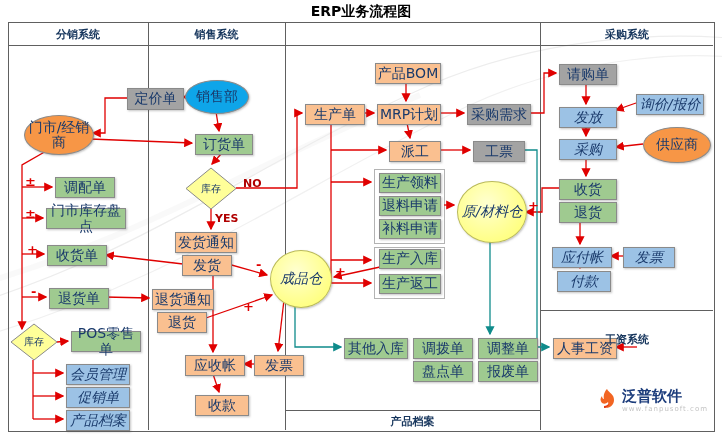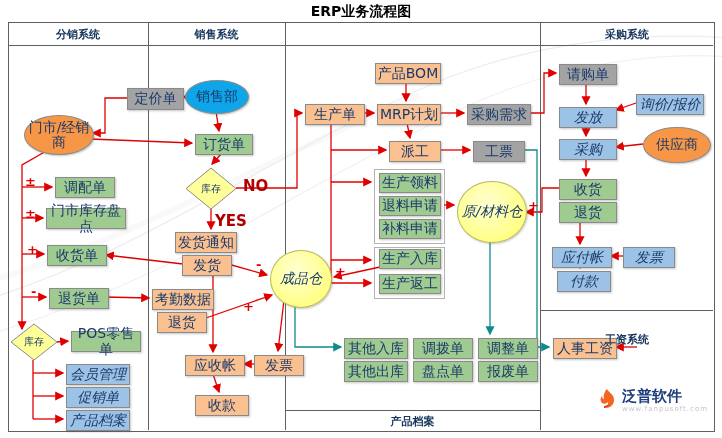--- a/index.html
+++ b/index.html
@@ -20,21 +20,21 @@
   .pink{background:#a3a3a3;}
   .ell-orange{background:#f79646;border-radius:50%;}
   .ell-yellow{background:#0ea5e9;border-radius:50%;}
   .circle{background:radial-gradient(circle at 42% 36%,#ffffd0,#ffff66);border:1px solid #b9b95a;border-radius:50%;font-style:italic;}
   .diamond{position:absolute;z-index:3;}
   .diamond svg{position:absolute;left:0;top:0;}
   .diamond span{position:absolute;left:0;top:0;right:0;bottom:0;display:flex;align-items:center;
         justify-content:center;font-size:10px;color:#1a3a6b;}
   .group{position:absolute;z-index:2;border:1px solid #b3b3b3;}
   .sign{position:absolute;z-index:4;color:#e00000;font-weight:bold;font-size:13px;line-height:1;}
-  .decision{position:absolute;z-index:4;color:#b00000;font-weight:bold;font-size:15px;}
+  .decision{position:absolute;z-index:4;color:#b00000;font-weight:bold;font-size:11px;}
   #watermark{position:absolute;left:594px;top:388px;z-index:5;display:flex;align-items:center;gap:4px;}
   #watermark .brand{font-size:15px;font-weight:bold;color:#1d3d7c;line-height:1.1;}
   #watermark .url{font-size:7px;color:#c4c4c4;letter-spacing:1px;}
 </style>
 </head>
 <body>
 
 <div id="canvas">
 
   <svg class="layer" width="722" height="438" style="z-index:0">
@@ -150,21 +150,21 @@
   <div class="node ell-yellow" style="left:185px;top:80px;width:60px;height:32px">销售部</div>
   <div class="node green" style="left:195px;top:134px;width:54px;height:19px">订货单</div>
   <div class="diamond" style="left:185px;top:167px;width:52px;height:43px">
     <svg width="52" height="43" viewBox="0 0 52 43">
         <polygon points="26,1 51,21.5 26,42 1,21.5" fill="#ffff99" stroke="#8a8a8a" stroke-width="1"></polygon>
       </svg>
     <span>库存</span>
   </div>
   <div class="node orange" style="left:175px;top:232px;width:58px;height:19px">发货通知</div>
   <div class="node orange" style="left:182px;top:255px;width:46px;height:19px">发货</div>
-  <div class="node orange" style="left:152px;top:289px;width:58px;height:19px">考勤数据</div>
+  <div class="node orange" style="left:152px;top:289px;width:58px;height:19px">退货通知</div>
   <div class="node orange" style="left:157px;top:312px;width:46px;height:19px">退货</div>
   <div class="node orange" style="left:185px;top:355px;width:56px;height:19px">应收帐</div>
   <div class="node orange" style="left:254px;top:355px;width:46px;height:19px">发票</div>
   <div class="node orange" style="left:195px;top:395px;width:50px;height:19px">收款</div>
   <div class="node circle" style="left:270px;top:250px;width:58px;height:56px">成品仓</div>
 
   <div class="node orange" style="left:375px;top:63px;width:62px;height:19px">产品BOM</div>
   <div class="node orange" style="left:305px;top:104px;width:56px;height:19px">生产单</div>
   <div class="node orange" style="left:377px;top:104px;width:60px;height:19px">MRP计划</div>
   <div class="node pink" style="left:467px;top:104px;width:60px;height:19px">采购需求</div>
@@ -184,21 +184,20 @@
   <div class="node ell-orange" style="left:643px;top:127px;width:64px;height:34px">供应商</div>
   <div class="node green" style="left:559px;top:179px;width:54px;height:19px">收货</div>
   <div class="node green" style="left:559px;top:202px;width:54px;height:19px">退货</div>
   <div class="node blue" style="left:552px;top:247px;width:56px;height:19px">应付帐</div>
   <div class="node blue" style="left:623px;top:247px;width:48px;height:19px">发票</div>
   <div class="node blue" style="left:557px;top:271px;width:50px;height:19px">付款</div>
 
   <div class="node green" style="left:344px;top:338px;width:60px;height:19px">其他入库</div>
   <div class="node green" style="left:413px;top:338px;width:56px;height:19px">调拨单</div>
   <div class="node green" style="left:478px;top:338px;width:56px;height:19px">调整单</div>
-  <div class="node green" style="left:344px;top:361px;width:60px;height:19px">其他出库</div>
   <div class="node green" style="left:413px;top:361px;width:56px;height:19px">盘点单</div>
   <div class="node green" style="left:478px;top:361px;width:56px;height:19px">报废单</div>
 
   <div class="node orange" style="left:553px;top:338px;width:60px;height:19px">人事工资</div>
 
   <span class="sign" style="left:25px;top:175px">±</span>
   <span class="sign" style="left:25px;top:207px">±</span>
   <span class="sign" style="left:27px;top:243px">+</span>
   <span class="sign" style="left:31px;top:285px">-</span>
   <span class="sign" style="left:256px;top:258px">-</span>

